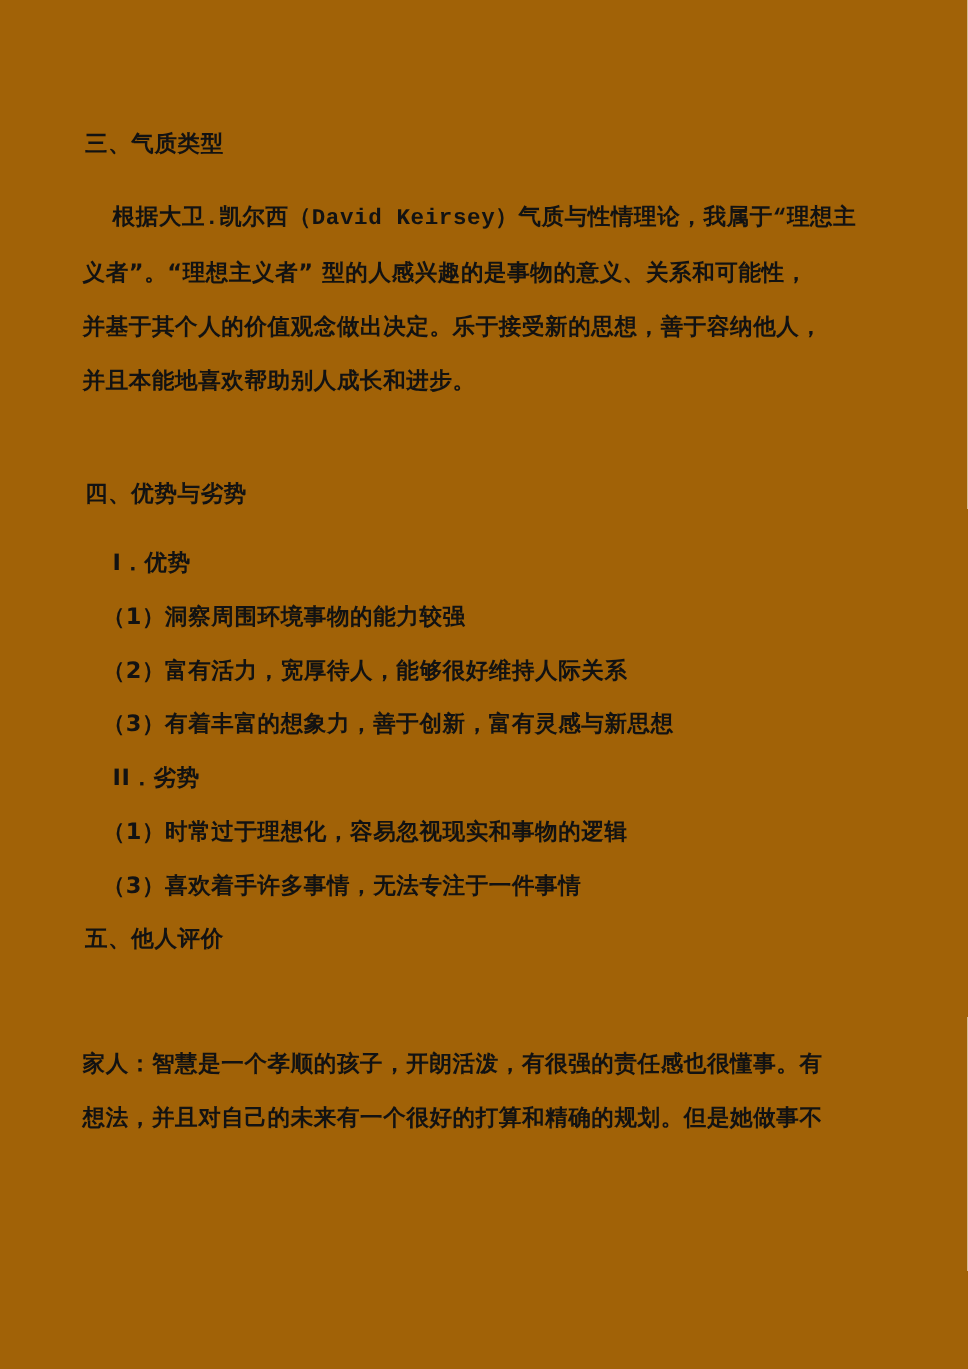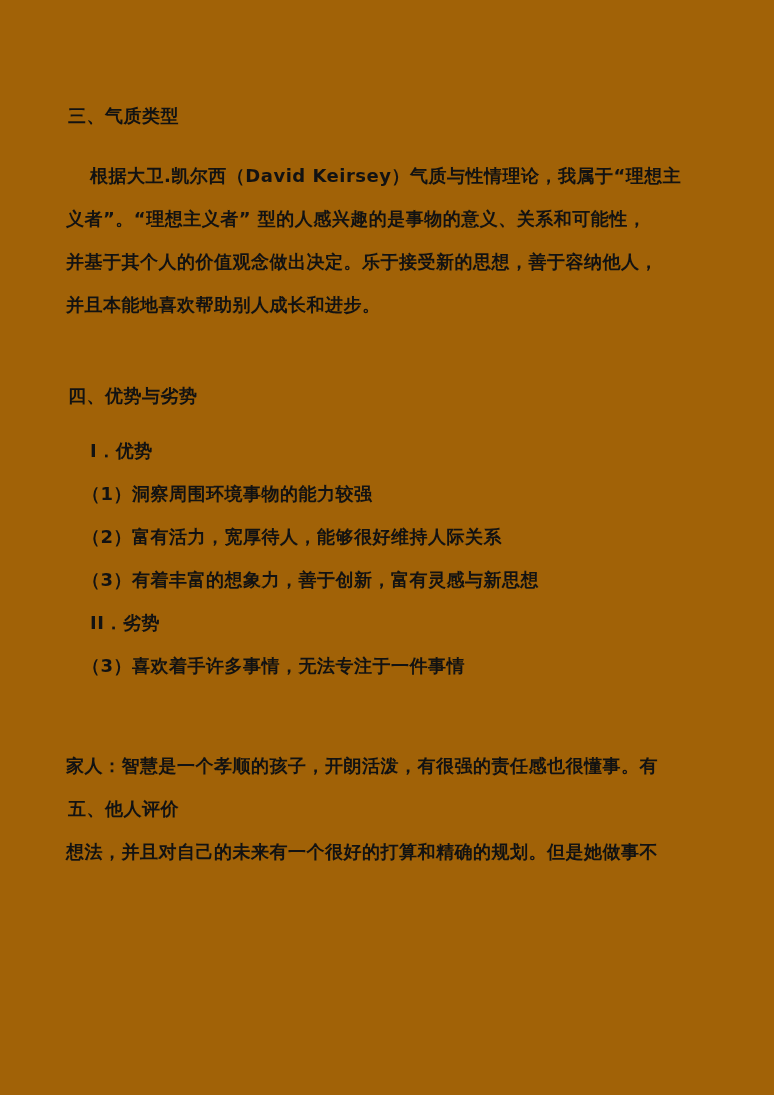--- a/index.html
+++ b/index.html
@@ -16,21 +16,21 @@
     font-size: 18px;
     padding: 94px 68px 0 66px;
     overflow: hidden;
   }
   .line {
     line-height: 43px;
     white-space: pre;
     letter-spacing: 0.5px;
   }
   .heading { padding-left: 2px; }
-  .first-indent { padding-left: 24px; }
+  .first-indent { padding-left: 24px; font-family: Liberation Mono, monospace; }
   .sublabel { padding-left: 24px; }
   .item { padding-left: 16px; }
   .cont { padding-left: 69px; }
   .mt17 { margin-top: 17px; }
   .mt48 { margin-top: 48px; }
   .mt12 { margin-top: 12px; }
   .mt57 { margin-top: 57px; }
 </style>
 </head>
 <body>
@@ -45,20 +45,21 @@
   <div class="line">并且本能地喜欢帮助别人成长和进步。</div>
 
   <div class="line heading mt48">四、优势与劣势</div>
 
   <div class="line sublabel mt12">I．优势</div>
   <div class="line item">（1）洞察周围环境事物的能力较强</div>
   <div class="line item">（2）富有活力，宽厚待人，能够很好维持人际关系</div>
   <div class="line item">（3）有着丰富的想象力，善于创新，富有灵感与新思想</div>
 
   <div class="line sublabel">II．劣势</div>
+  <div class="line item">（1）时常过于理想化，容易忽视现实和事物的逻辑</div>
   <div class="line item">（3）喜欢着手许多事情，无法专注于一件事情</div>
 
+  <div class="line heading">五、他人评价</div>
+
   <div class="line mt57">家人：智慧是一个孝顺的孩子，开朗活泼，有很强的责任感也很懂事。有</div>
-
-  <div class="line heading">五、他人评价</div>
   <div class="line">想法，并且对自己的未来有一个很好的打算和精确的规划。但是她做事不</div>
 
 </div>
 
 </body></html>

